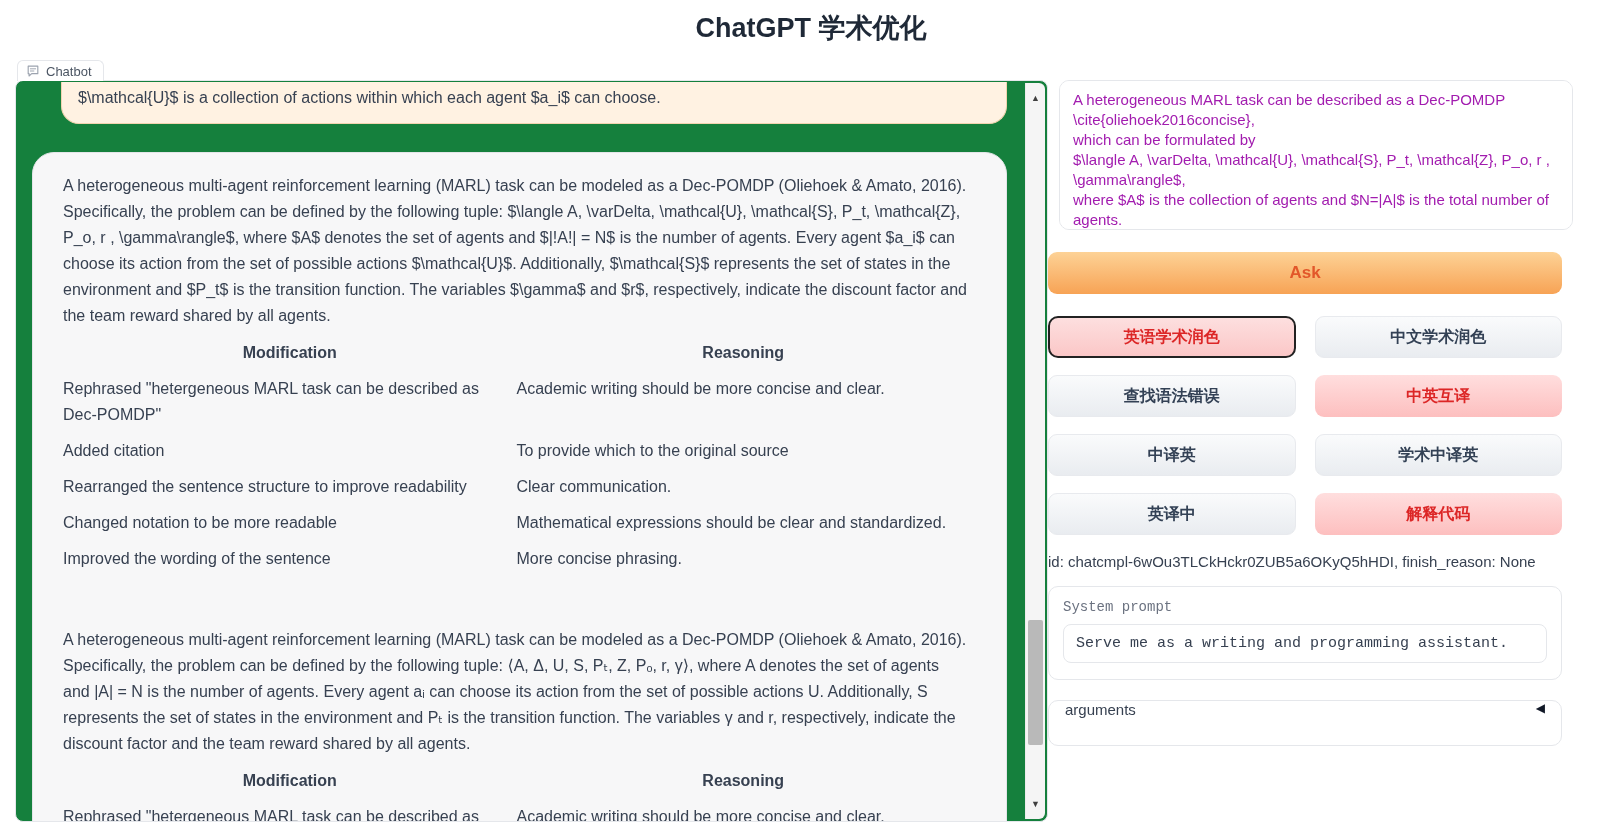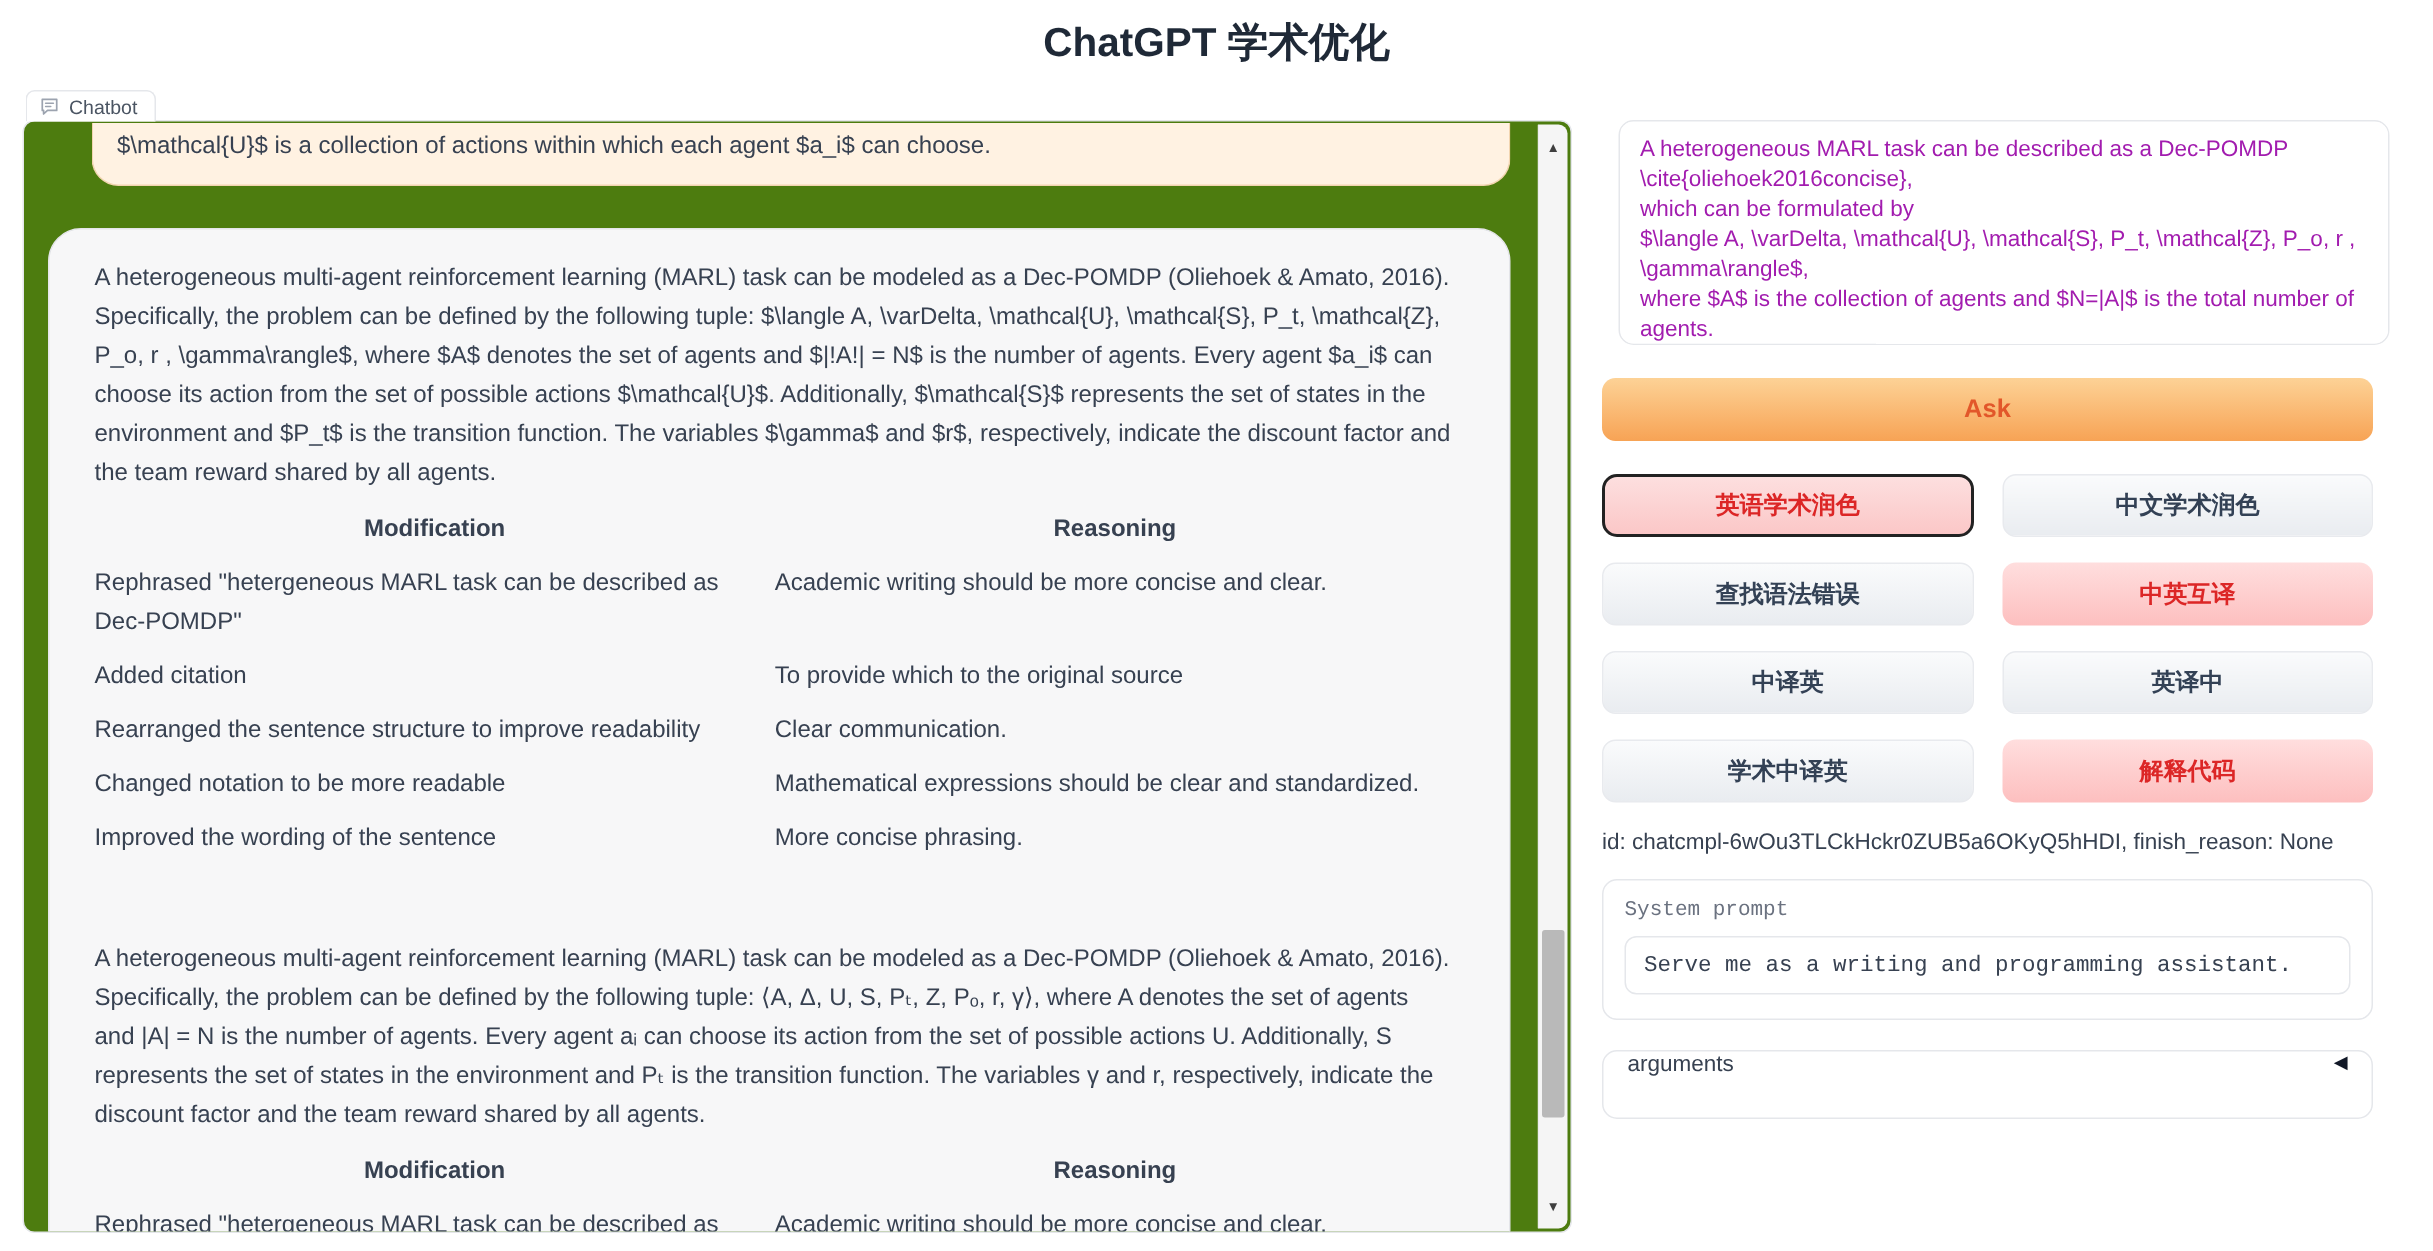--- a/index.html
+++ b/index.html
@@ -6,32 +6,32 @@
   html,body { margin:0; padding:0; background:#ffffff; }
   body {
     width:1622px; height:834px; overflow:hidden;
     font-family:"Liberation Sans","DejaVu Sans",sans-serif;
     color:#374151;
   }
   .title {
     margin:12px 0 0; text-align:center;
     font-size:27px; font-weight:700; color:#1F2937; height:32px; line-height:32px;
   }
-  .main { display:flex; margin:36px 0 0 15px; gap:20px; }
+  .main { display:flex; margin:36px 0 0 15px; }
 
   
   .chat-col { position:relative; width:1033px; }
   .chat-label {
     position:absolute; top:-20px; left:2px; height:21px; z-index:3;
     display:flex; align-items:center; gap:6px; padding:0 11px 0 8px;
     background:#fff; border:1px solid #E5E7EB; border-bottom:none;
     border-radius:6px 6px 0 0; font-size:13px; color:#4B5563;
   }
   .chat-panel {
-    position:relative; height:742px; background:#4d7c0f;
+    position:relative; height:742px; background:#15803d;
     border:1px solid #E5E7EB; border-radius:8px; overflow:hidden;
   }
   .chat-scroll { height:100%; padding:1px 40px 0 16px; overflow:hidden; }
   .msg.user {
     margin-left:29px; background:#FFF2E2; border:1px solid #F2D5B0; border-top:none;
     border-radius:0 0 18px 18px; padding:4px 16px 13px;
     font-size:16px; line-height:24px; color:#374151;
   }
   .msg.bot {
     margin-top:28px; background:#F7F7F8; border:1px solid #E4E5E9;
@@ -182,22 +182,22 @@
 $\mathcal{U}$ is a collection of actions within which each agent $a_i$ can choose.</textarea>
 
       <button class="ask-btn">Ask</button>
 
       <div class="btn-grid">
           <button class="fn-btn selected">英语学术润色</button>
           <button class="fn-btn secondary">中文学术润色</button>
           <button class="fn-btn secondary">查找语法错误</button>
           <button class="fn-btn highlight">中英互译</button>
           <button class="fn-btn secondary">中译英</button>
+          <button class="fn-btn secondary">学术中译英</button>
           <button class="fn-btn secondary">英译中</button>
-          <button class="fn-btn secondary">学术中译英</button>
           <button class="fn-btn highlight">解释代码</button>
         </div>
 
       <div class="meta">id: chatcmpl-6wOu3TLCkHckr0ZUB5a6OKyQ5hHDI, finish_reason: None</div>
 
       <div class="sys-box">
         <label>System prompt</label>
         <input type="text" value="Serve me as a writing and programming assistant." style="">
       </div>
 

